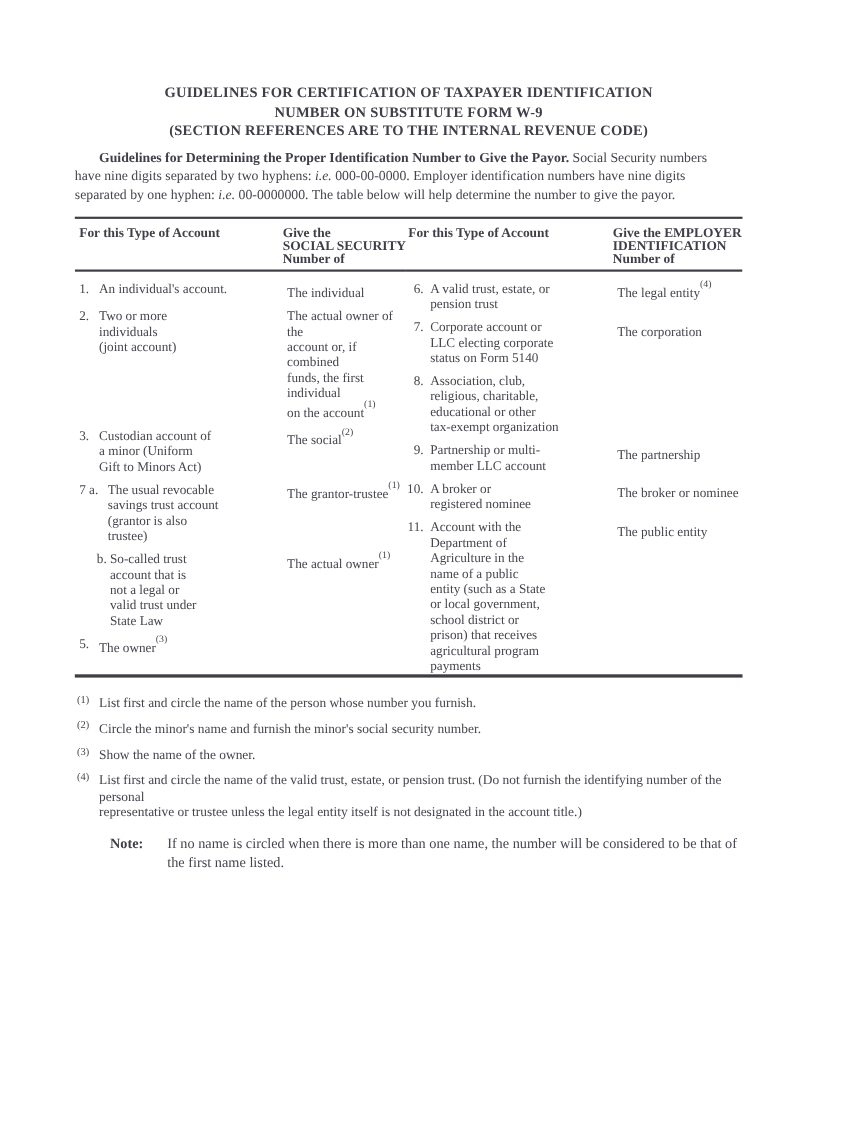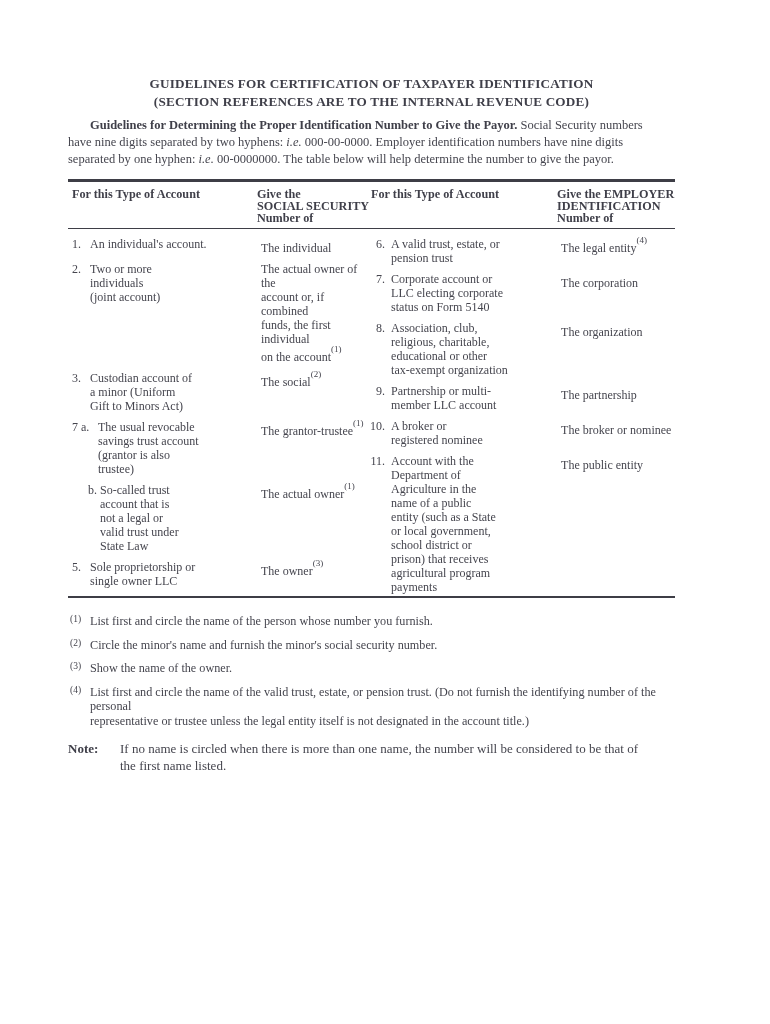--- a/index.html
+++ b/index.html
@@ -45,31 +45,32 @@
   .row-4a .acct { flex:0 0 159px !important; }
   .row-4b { padding-left:20px !important; }
   .row-4b .num { flex:0 0 12px !important; }
   .row-4b .acct { flex:0 0 157px !important; }
   
   .footnotes { margin-top:16px; }
   .fn { display:flex; margin-bottom:9px; font-size:12.2px; line-height:14.5px; color:#45454e; }
   .fn-marker { flex:0 0 20px; padding-left:2px; font-size:9.5px; position:relative; top:-2px; }
   .fn-text { flex:1; white-space:pre-line; }
   
-  .note { display:flex; margin-top:12px; font-size:13px; line-height:17px; color:#45454e; }
+  .note { display:flex; margin-top:12px; font-size:13px; line-height:17px; color:#45454e;margin-left:32px; }
   .note-label { flex:0 0 52px; font-weight:bold; color:#3f3f49; }
   .note-text { flex:1; white-space:pre-line; }
 </style>
 </head>
 <body>
 
 <div class="page">
 
   <div class="doc-title">
     <div>GUIDELINES FOR CERTIFICATION OF TAXPAYER IDENTIFICATION</div>
+    <div>NUMBER ON SUBSTITUTE FORM W-9</div>
     <div>(SECTION REFERENCES ARE TO THE INTERNAL REVENUE CODE)</div>
   </div>
 
   <p class="intro"><span class="lead">Guidelines for Determining the Proper Identification Number to Give the Payor.</span><span> Social Security numbers</span><br><span>have nine digits separated by two hyphens: </span><i>i.e.</i><span> 000-00-0000. Employer identification numbers have nine digits</span><br><span>separated by one hyphen: </span><i>i.e.</i><span> 00-0000000. The table below will help determine the number to give the payor.</span></p>
 
   <div class="tables">
     <div class="rule"></div>
     <div class="cols">
 
       <section class="tbl left">
@@ -115,22 +116,20 @@
           <span class="num">b.</span>
           <span class="acct">So-called trust
 account that is
 not a legal or
 valid trust under
 State Law</span>
           <span class="give"><span class="gtext">The actual owner</span><sup class="ref">(1)</sup></span>
         </div>
         <div class="row">
           <span class="num">5.</span>
-          <span class="acct">Sole proprietorship or
-single owner LLC</span>
           <span class="give"><span class="gtext">The owner</span><sup class="ref">(3)</sup></span>
         </div>
       </section>
 
       <section class="tbl right">
         <div class="thead">
           <div class="h1">For this Type of Account</div>
           <div class="h2">Give the EMPLOYER
 IDENTIFICATION
 Number of</div>
@@ -149,21 +148,20 @@
 LLC electing corporate
 status on Form 5140</span>
           <span class="give"><span class="gtext">The corporation</span><sup class="ref"></sup></span>
         </div>
         <div class="row">
           <span class="num">8.</span>
           <span class="acct">Association, club,
 religious, charitable,
 educational or other
 tax-exempt organization</span>
-          <span class="give"><span class="gtext">The organization</span><sup class="ref"></sup></span>
         </div>
         <div class="row">
           <span class="num">9.</span>
           <span class="acct">Partnership or multi-
 member LLC account</span>
           <span class="give"><span class="gtext">The partnership</span><sup class="ref"></sup></span>
         </div>
         <div class="row">
           <span class="num">10.</span>
           <span class="acct">A broker or

